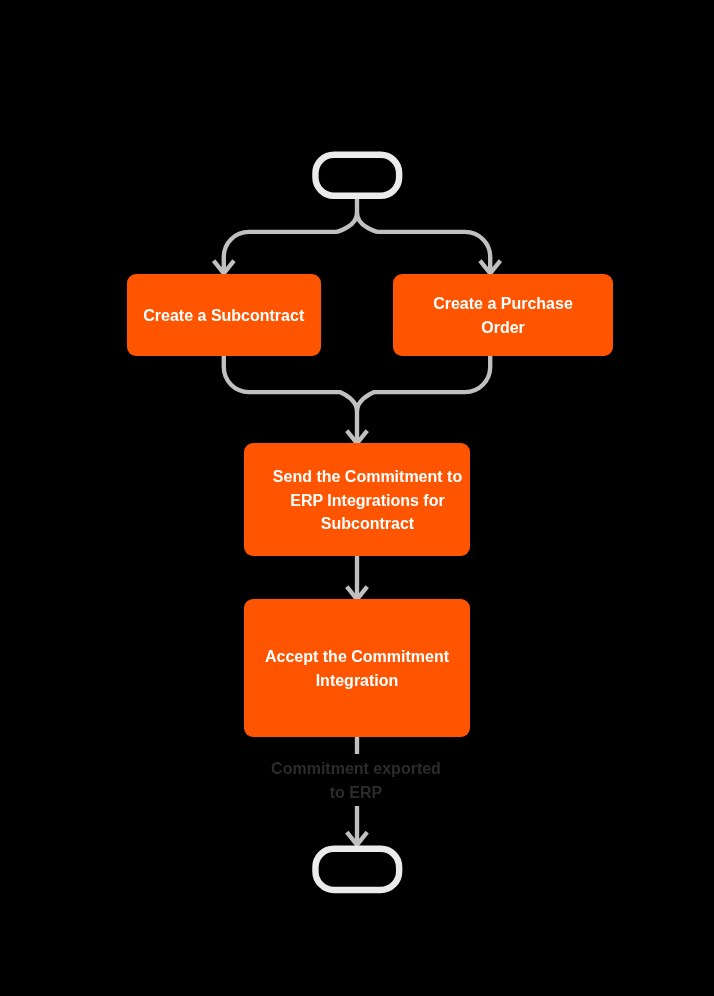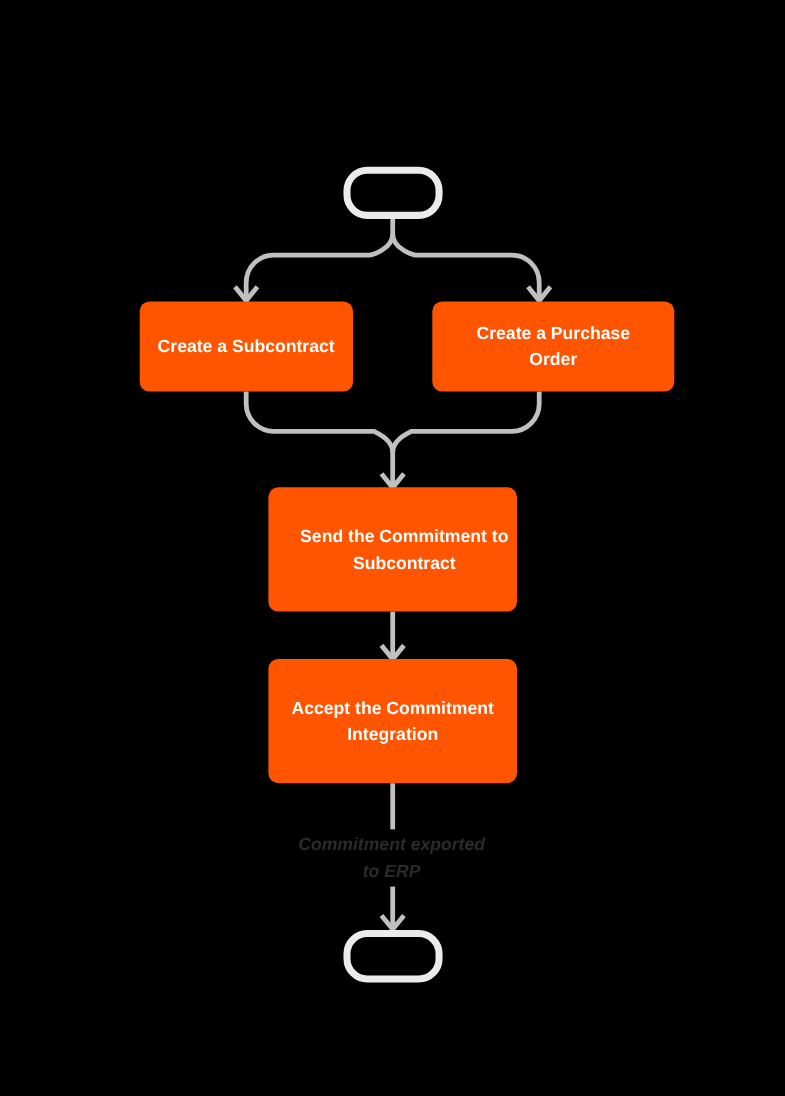--- a/index.html
+++ b/index.html
@@ -6,21 +6,21 @@
   html,body{margin:0;padding:0;background:#000000;width:714px;height:996px;overflow:hidden;}
   body{font-family:"Liberation Sans",sans-serif;-webkit-font-smoothing:antialiased;}
   #stage{position:relative;width:714px;height:996px;background:#000000;margin-top:24px;}
   svg#edges{position:absolute;left:0;top:0;width:714px;height:996px;pointer-events:none;}
   .node{position:absolute;box-sizing:border-box;display:flex;align-items:center;justify-content:center;text-align:center;}
   .proc{background:#ff5500;border-radius:9px;color:#ffffff;font-weight:bold;font-size:16px;line-height:23.7px;letter-spacing:0px;}
   .proc .lbl{display:block;position:relative;top:1px;width:100%;}
   .proc .ln{display:block;white-space:nowrap;}
   .terminal{background:transparent;color:#ffffff;font-weight:bold;font-size:16px;}
   .pill{position:absolute;left:0;top:0;width:100%;height:100%;overflow:visible;}
-  .edge-label{position:absolute;text-align:center;color:#2b2b2b;font-weight:bold;font-style:italic;font-size:16px;line-height:23.7px;}
+  .edge-label{position:absolute;text-align:center;color:#2b2b2b;font-weight:bold;font-size:16px;line-height:23.7px;}
 </style>
 </head>
 <body>
 
 <div id="stage">
 
   <svg id="edges" viewBox="0 0 714 996" xmlns="http://www.w3.org/2000/svg">
     <g fill="none" stroke="#c0c0c0" stroke-width="4.35" stroke-linecap="butt" stroke-linejoin="round">
       <path d="M 357 174.5 L 357 188.4 C 357 202.6 337.6 207.9 335.7 207.9 L 248.8 207.9 A 25 25 0 0 0 223.8 232.9 L 223.8 249.3"></path>
       <path d="M 357 188.4 C 357 202.6 376.4 207.9 378.3 207.9 L 465.2 207.9 A 25 25 0 0 1 490.2 232.9 L 490.2 249.3"></path>
@@ -55,25 +55,26 @@
   <div class="node proc" style="left:393px;top:250px;width:220px;height:82px;">
     <span class="lbl">
       <span class="ln">Create a Purchase</span>
       <span class="ln">Order</span>
     </span>
   </div>
 
   <div class="node proc" style="left:244px;top:419px;width:226px;height:113px;padding-left:21px;">
     <span class="lbl">
       <span class="ln">Send the Commitment to</span>
+      <span class="ln">ERP Integrations for</span>
       <span class="ln">Subcontract</span>
     </span>
   </div>
 
-  <div class="node proc" style="left:244px;top:575px;width:226px;height:113px;">
+  <div class="node proc" style="left:244px;top:575px;width:226px;height:138px;">
     <span class="lbl">
       <span class="ln">Accept the Commitment</span>
       <span class="ln">Integration</span>
     </span>
   </div>
 
   <div class="edge-label" style="left:256px;top:733px;width:200px;">
     <div class="ln">Commitment exported</div>
     <div class="ln">to ERP</div>
   </div>

